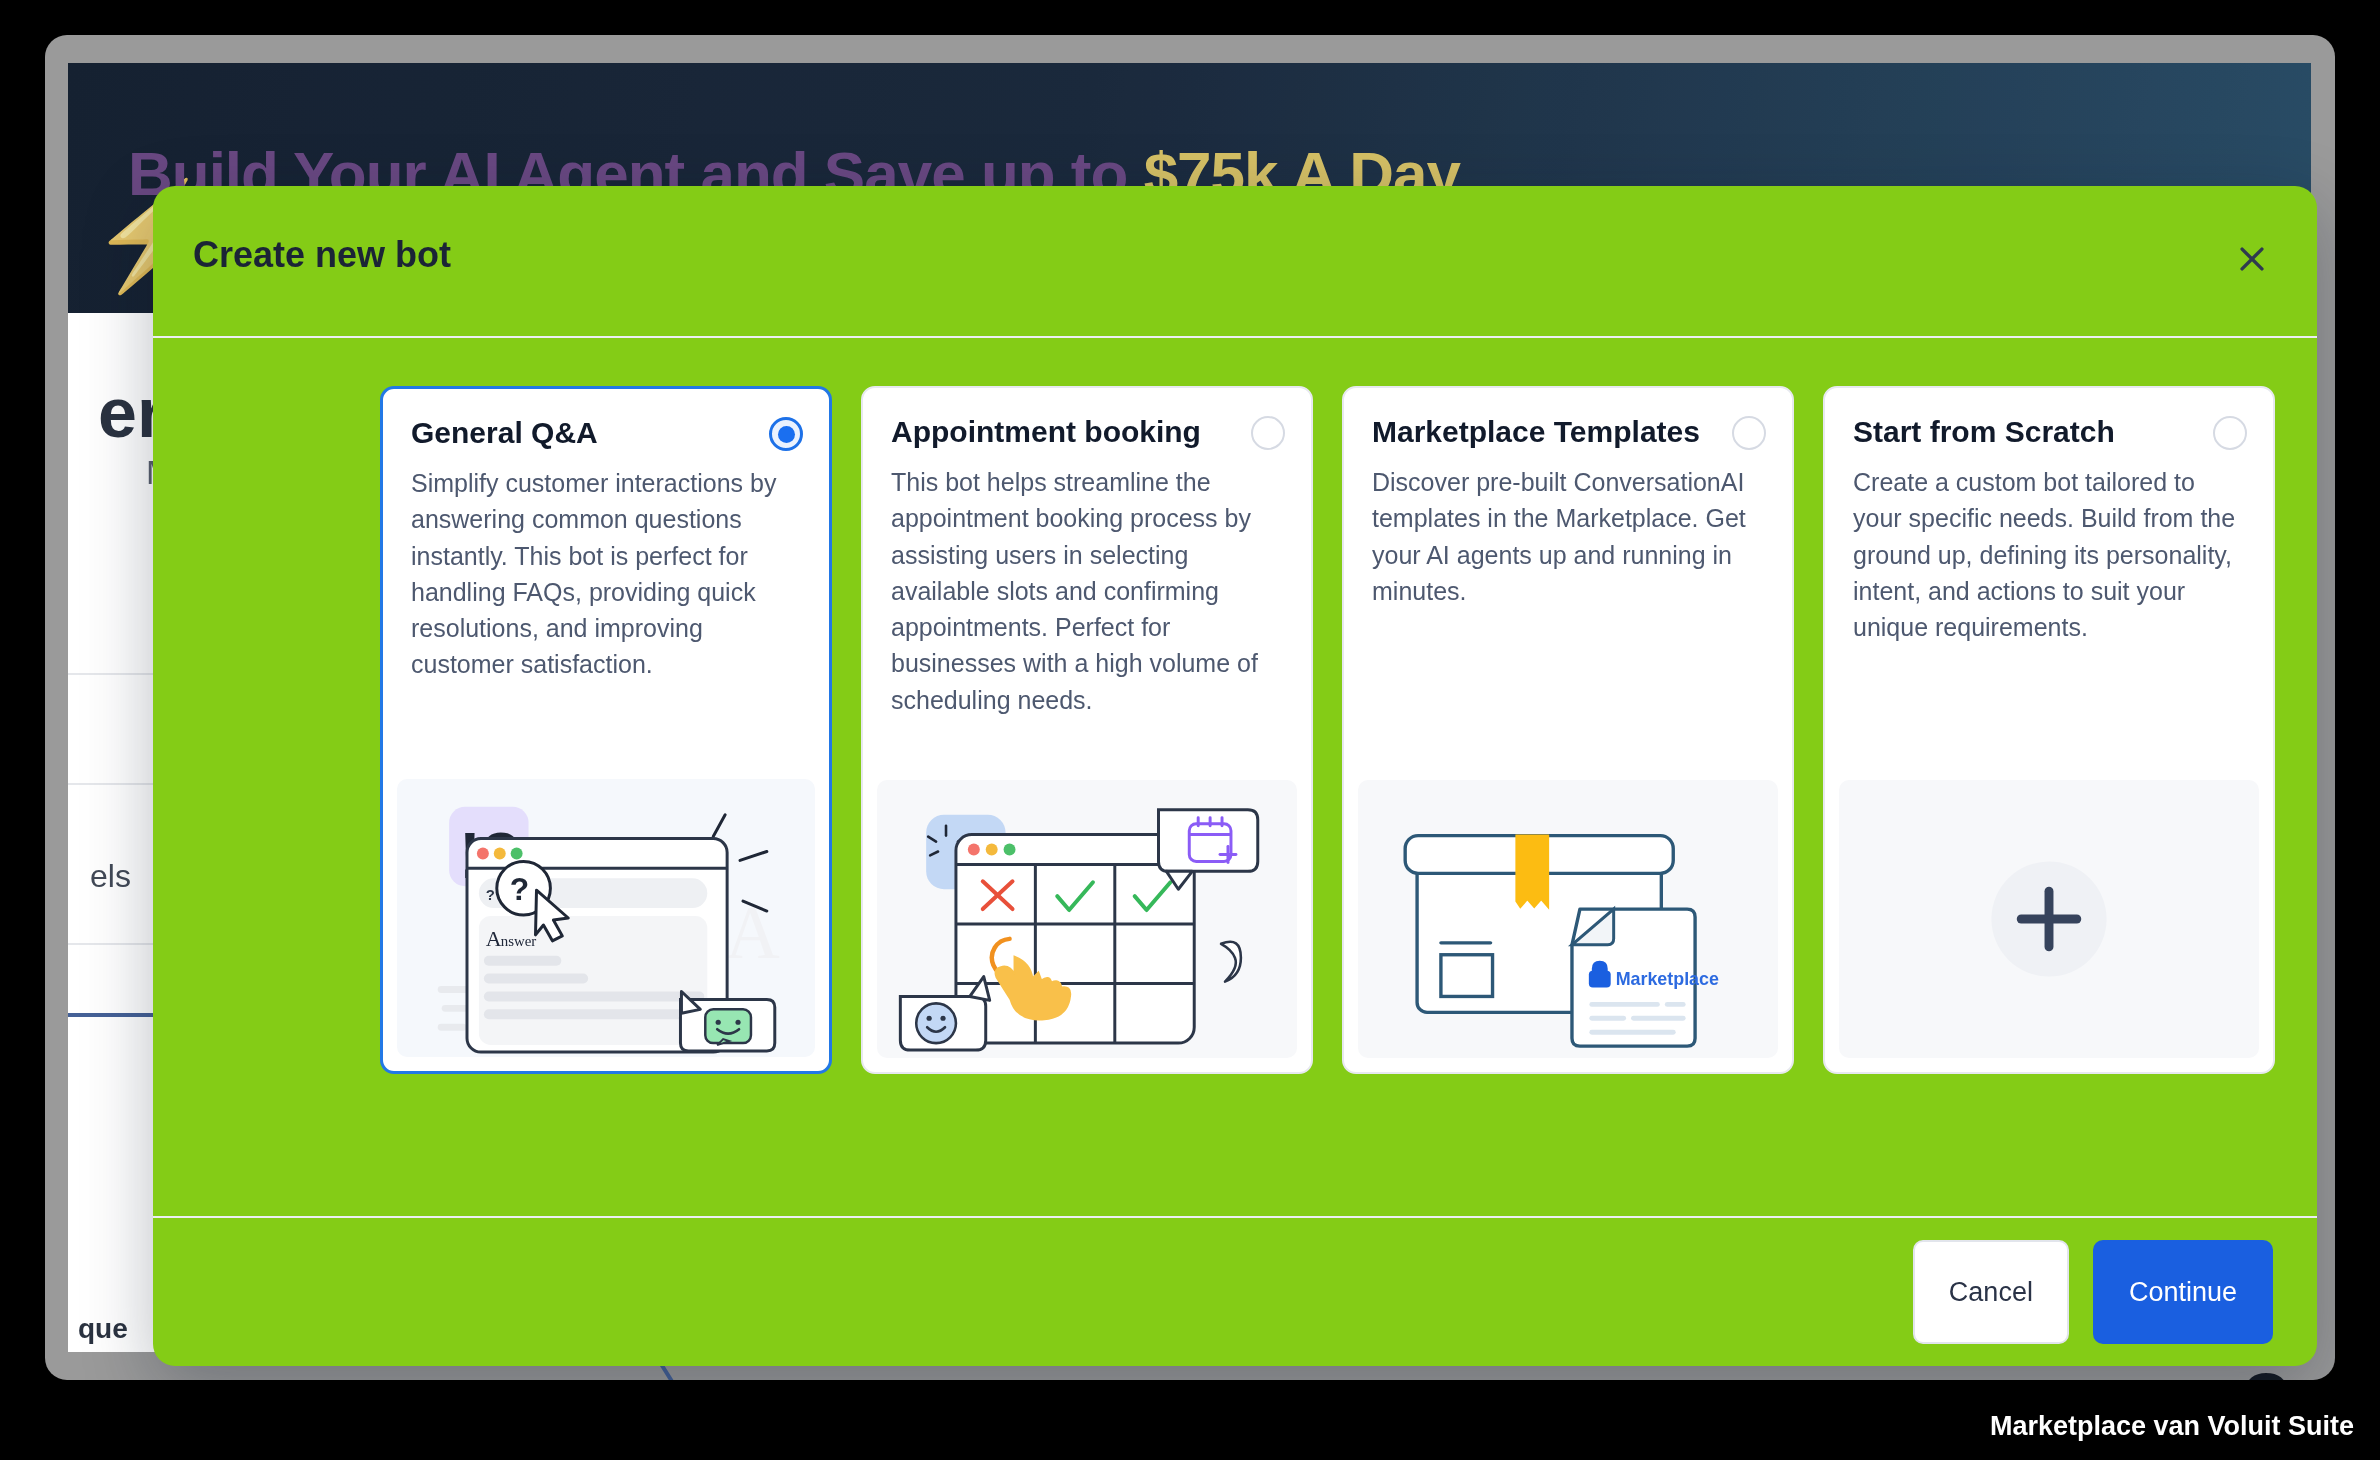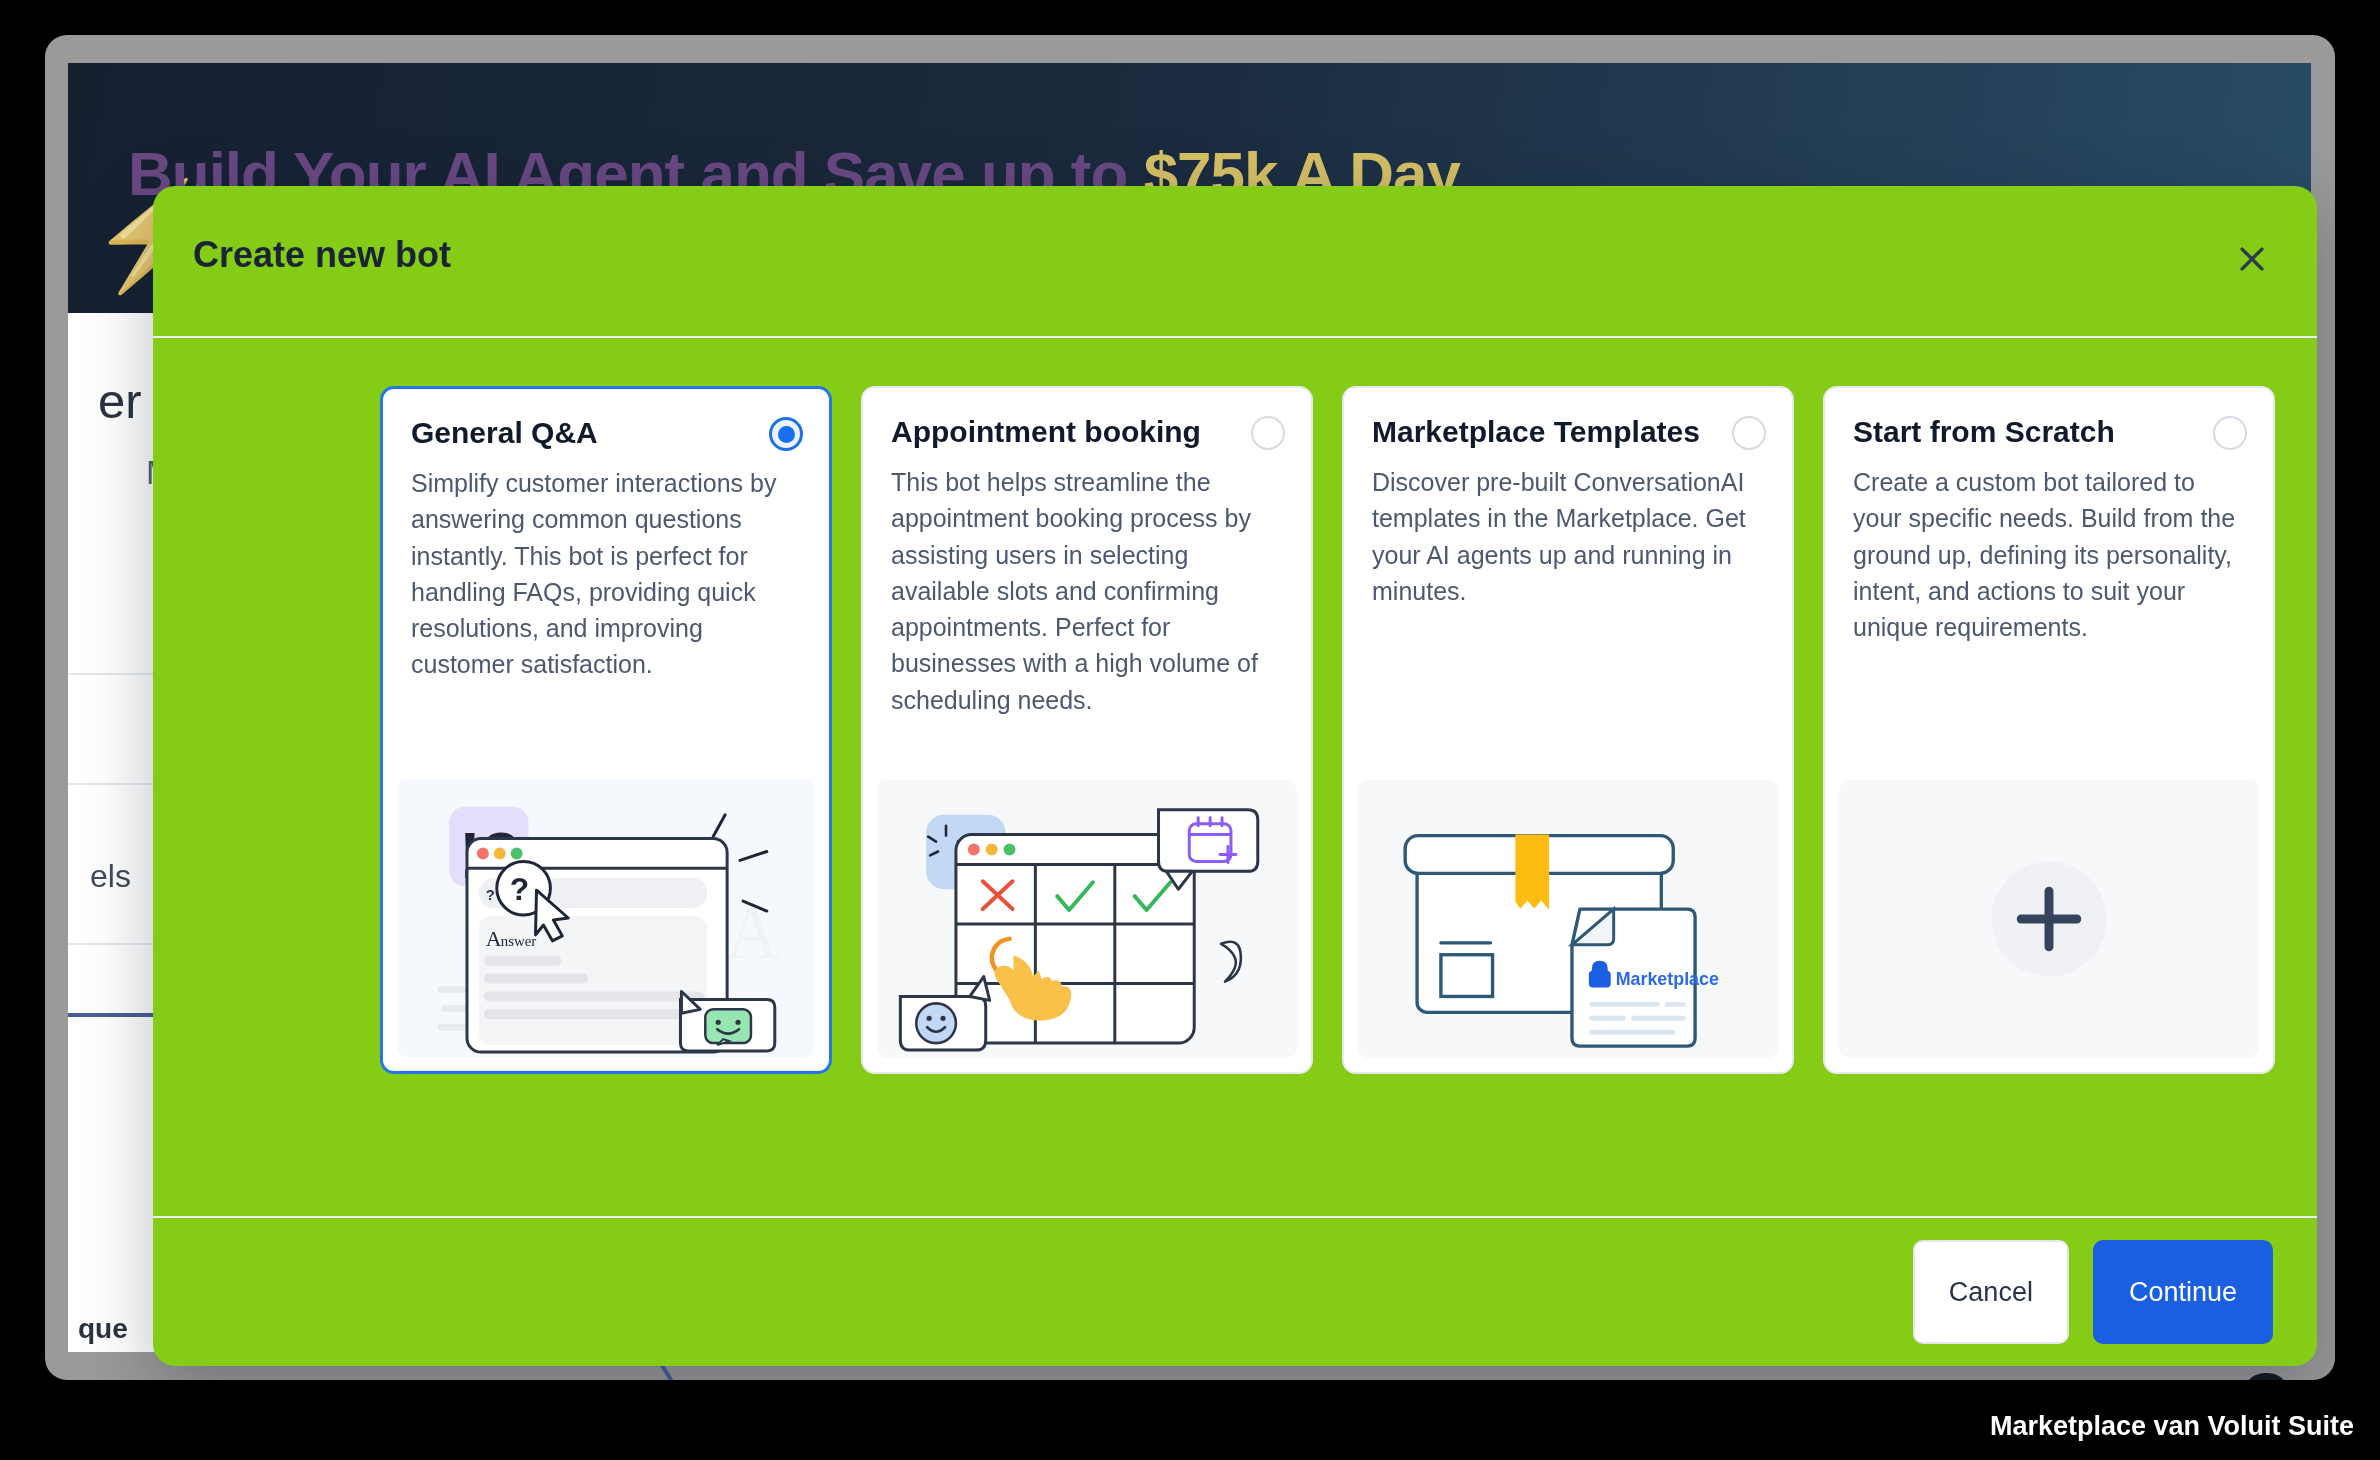--- a/index.html
+++ b/index.html
@@ -35,21 +35,21 @@
     color:#e8d21c;font-size:105px;line-height:105px;font-weight:700;
   }
   #hero-right-link{
     position:absolute;right:24px;top:140px;color:#e9eef6;font-size:30px;
   }
   #app-body{
     position:absolute;left:23px;top:278px;width:2243px;height:1039px;
     background:#ffffff;
   }
   .app-txt{position:absolute;color:#26334d;white-space:nowrap;}
-  #app-h1{left:30px;top:60px;font-size:49px;font-weight:400;}
+  #app-h1{left:30px;top:60px;font-size:70px;font-weight:700;}
   #app-sub{left:78px;top:140px;font-size:34px;color:#55607a;}
   #app-models{left:22px;top:545px;font-size:32px;color:#3c4a63;}
   #app-que1{left:10px;top:1000px;font-size:28px;font-weight:600;text-align:right;}
   #app-right-ma{right:60px;top:190px;font-size:34px;font-weight:600;}
   #app-save{right:30px;top:1000px;font-size:32px;color:#55607a;}
   #app-big-num{right:20px;top:1040px;font-size:88px;font-weight:700;color:#121a2b;}
   .hr-line{position:absolute;background:#e4e7ee;height:2px;}
   .blue-line{position:absolute;background:#2f63c4;height:4px;}
   .diag{position:absolute;background:#2f63c4;height:4px;transform-origin:left center;}
   

